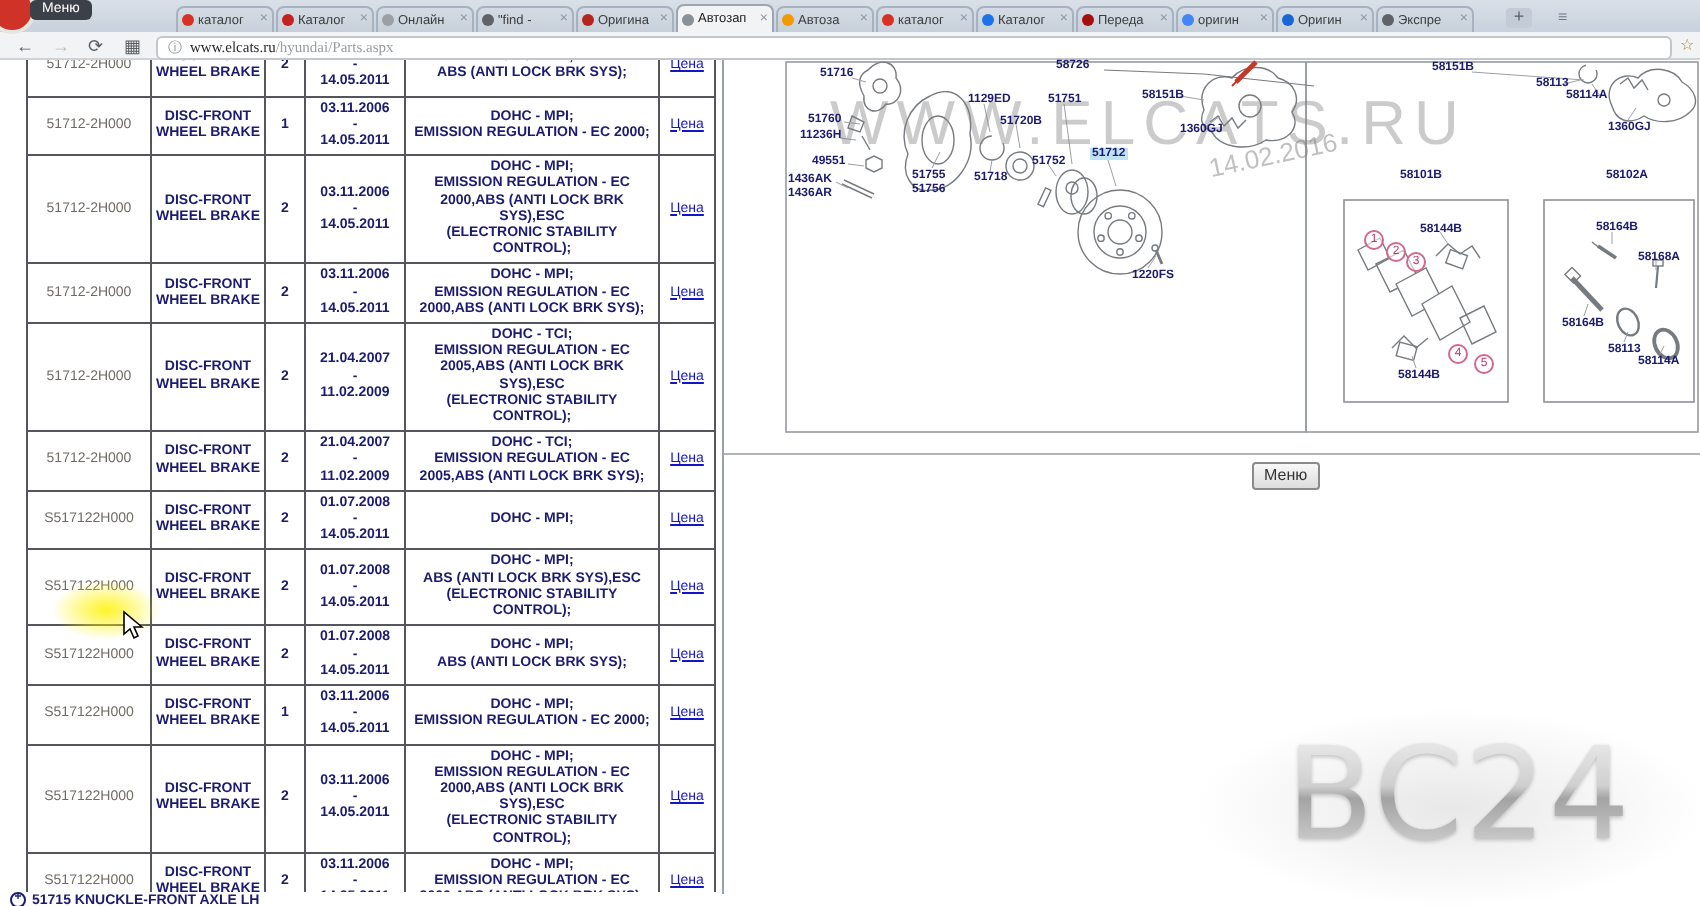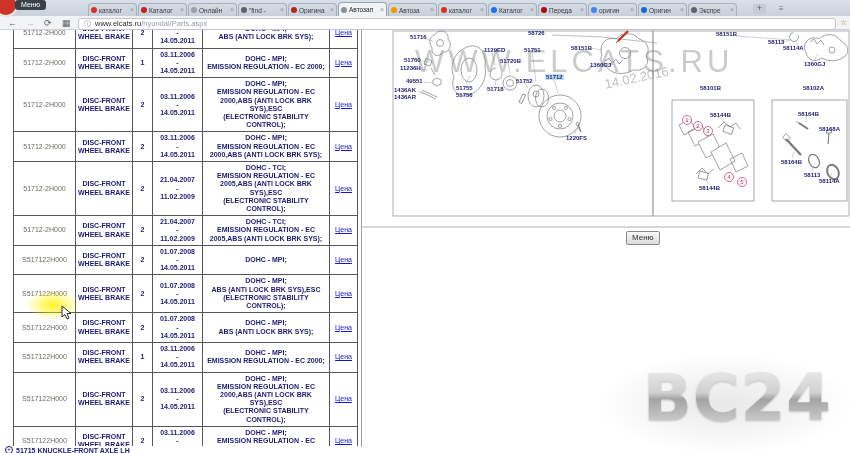--- a/index.html
+++ b/index.html
@@ -17,21 +17,21 @@
   .ttl{font-size:6.5px;color:#3c3c3c;white-space:nowrap;overflow:hidden;flex:1;}
   .tab.active .ttl{color:#1c1c1c;}
   .tx{font-size:7px;color:#8b95a2;margin-left:1px;line-height:6px;}
   #newtab{position:absolute;left:753px;top:4px;width:13px;height:10px;background:#c2cbd6;
           border-radius:2px;color:#5a6possible570;color:#566070;font-size:9px;line-height:9px;text-align:center;}
   #tabmenu{position:absolute;left:779px;top:4px;color:#6b7684;font-size:8px;line-height:9px;}
   #toolbar{position:absolute;left:0;top:16px;width:850px;height:14px;
            background:#f2f3f5;border-bottom:1px solid #cfd3d8;box-sizing:border-box;}
   .navic{position:absolute;top:1px;font-size:9px;color:#5a5f66;line-height:12px;}
   #urlbar{position:absolute;left:78px;top:2px;width:756px;height:10px;background:#fff;
-          border:1px solid #c3c7cc;border-radius:3px;display:flex;align-items:center;}
+          border:1px solid #c3c7cc;border-radius:3px;display:flex;align-items:center;font-family:Liberation Serif, serif;}
   #info-ic{font-size:7px;color:#8a9097;margin:0 4px 0 5px;line-height:8px;}
   #urltext{font-size:7.5px;color:#2b2b2b;line-height:8px;}
   #urlpath{color:#979ca3;}
   #star{position:absolute;left:840px;top:2px;font-size:8px;color:#b0892f;}
   
   #redcirc{position:absolute;left:-6px;top:-7px;width:20px;height:20px;border-radius:50%;
            background:#cf3227;border:2px solid #e8e4de;z-index:9;}
   #menubtn{position:absolute;left:15px;top:0px;background:#3b4049;color:#fff;font-size:7px;
            padding:1px 6px 2px;border-radius:3px;z-index:9;}
   
@@ -60,21 +60,21 @@
   #backbtn{position:absolute;left:264px;top:203px;font-size:8px;font-family:"Liberation Sans",sans-serif;
            padding:1px 5px 2px;background:linear-gradient(#f8f8f8,#dcdcdc);border:1px solid #8a8a8a;
            border-radius:2px;color:#333;}
   
   #hilite{position:absolute;left:26px;top:290px;width:54px;height:30px;border-radius:50%;
           background:radial-gradient(closest-side,rgba(255,242,0,.85),rgba(255,242,0,.3) 65%,transparent);z-index:8;}
   #cursor{position:absolute;left:61px;top:305px;z-index:9;}
   #bc24vig{position:absolute;left:600px;top:355px;width:250px;height:98px;
            background:radial-gradient(ellipse at center,rgba(150,150,150,.22),transparent 72%);}
   #bc24{position:absolute;left:643px;top:366px;font-family:"DejaVu Sans",sans-serif;font-size:64px;
-        font-weight:bold;letter-spacing:1px;line-height:64px;
+        font-weight:normal;letter-spacing:1px;line-height:64px;
         background:linear-gradient(180deg,#ececec 0%,#cccccc 42%,#9b9b9b 52%,#d8d8d8 100%);
         -webkit-background-clip:text;background-clip:text;color:transparent;opacity:.9;
         filter:drop-shadow(0 1px 1px rgba(0,0,0,.25));}
 </style>
 </head>
 <body>
 
 <div id="root">
 
   <div id="tabstrip">

